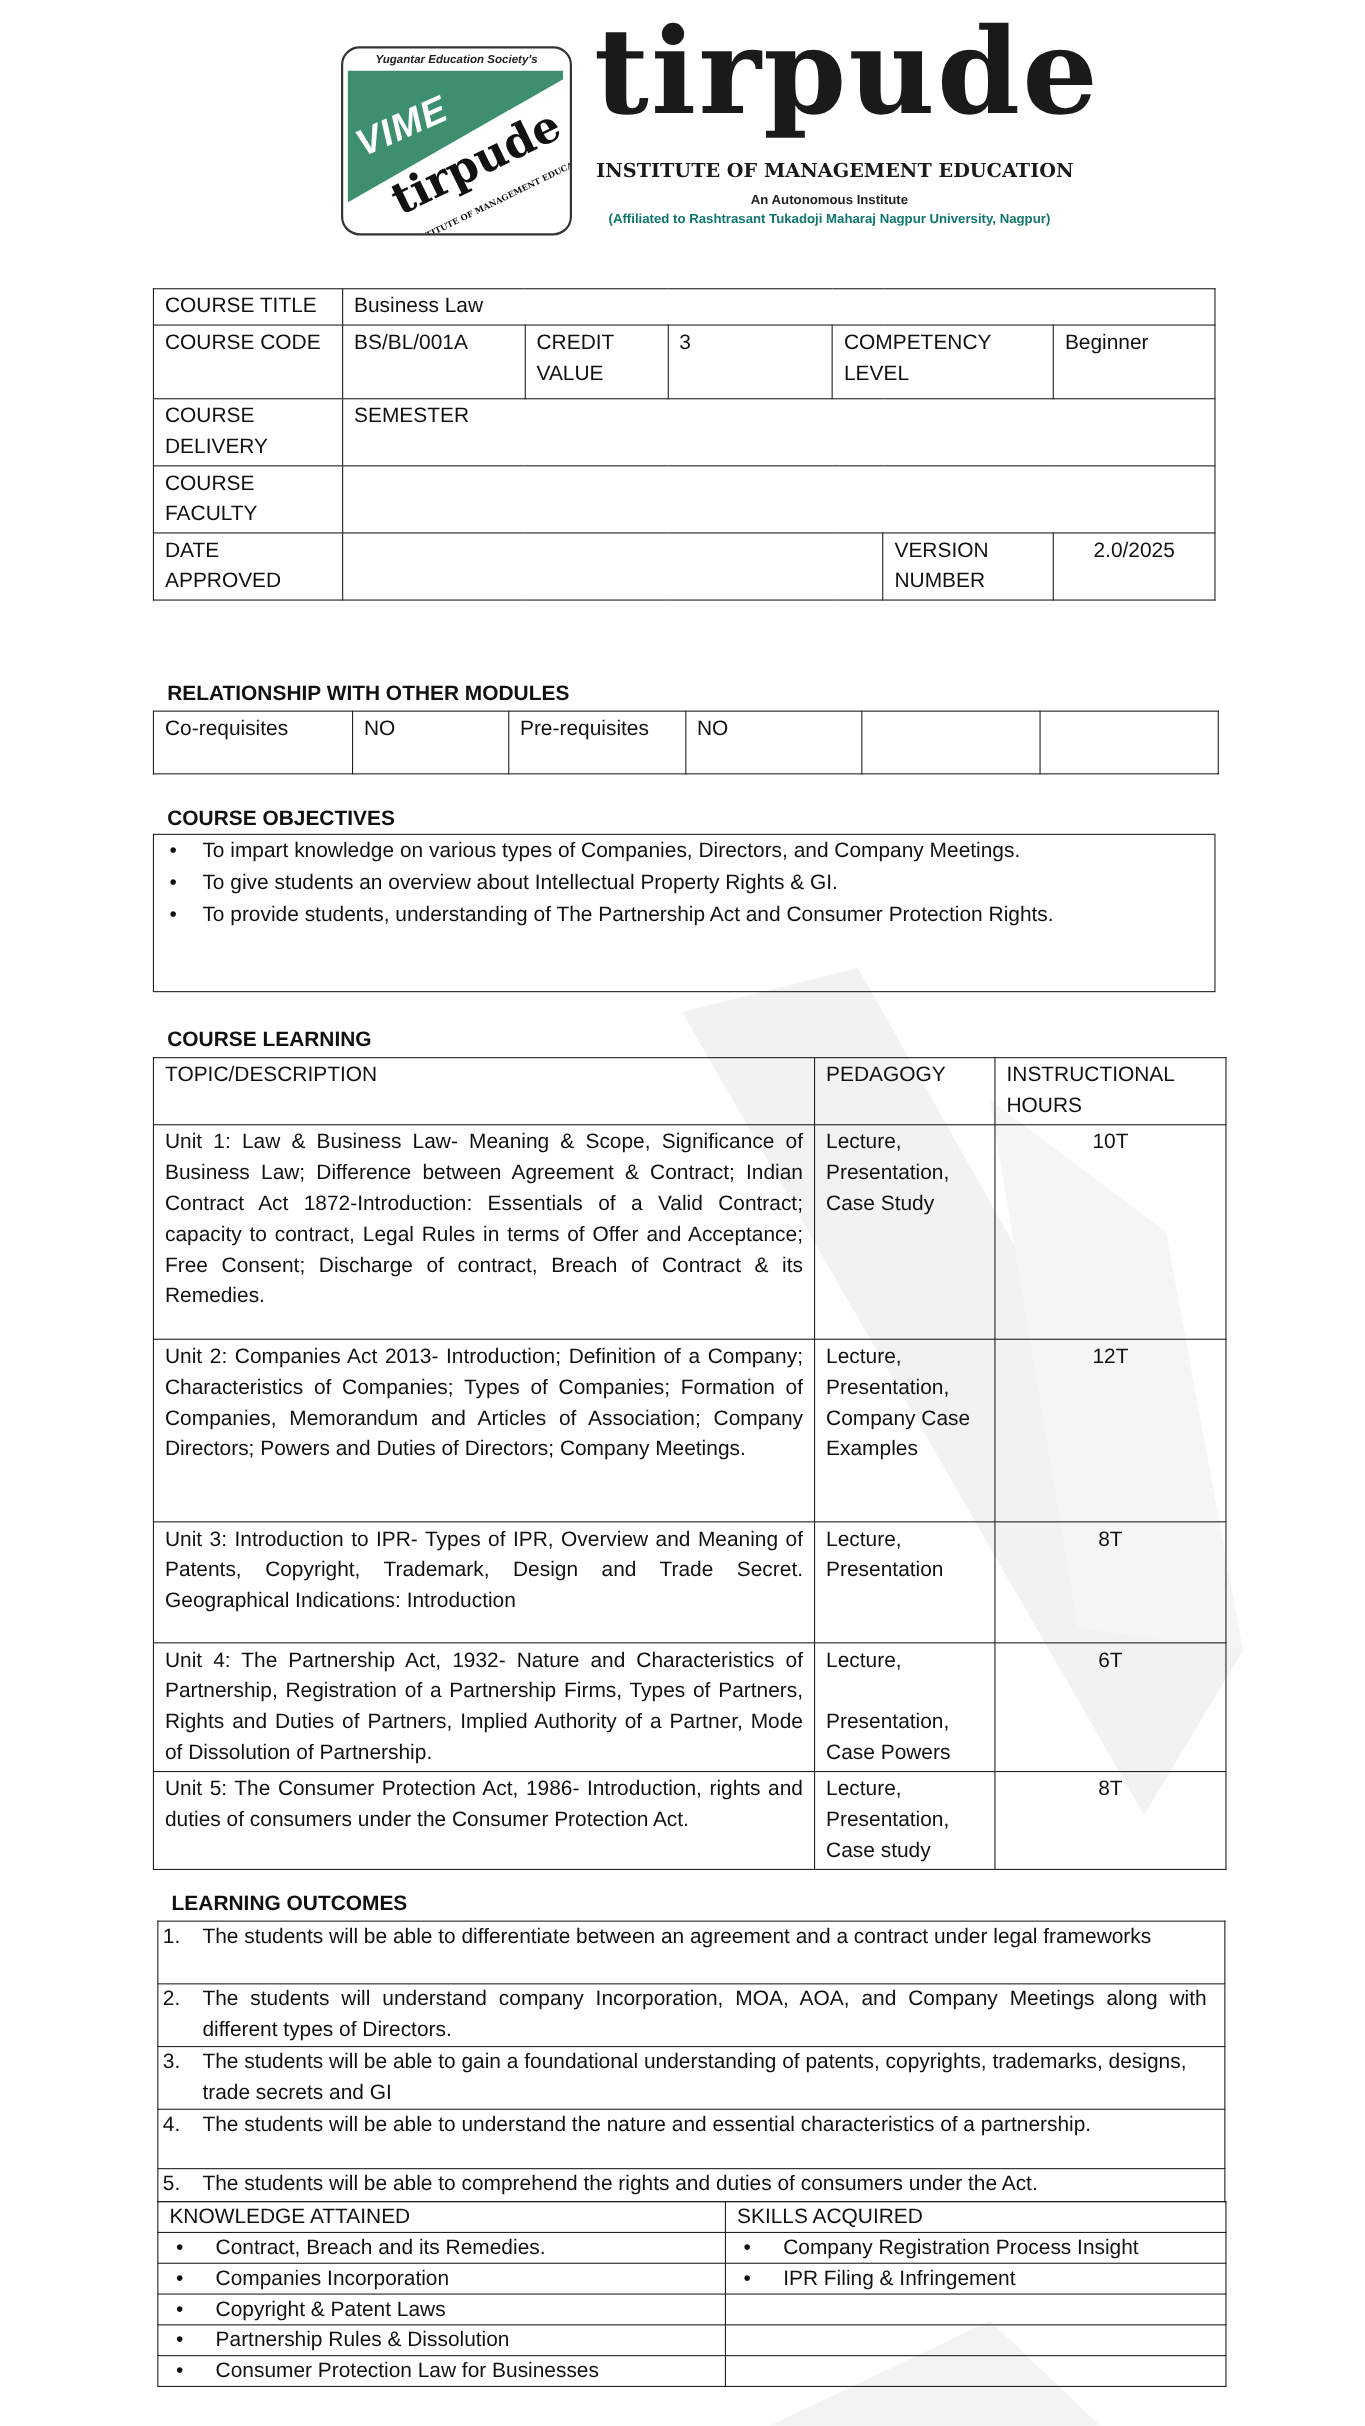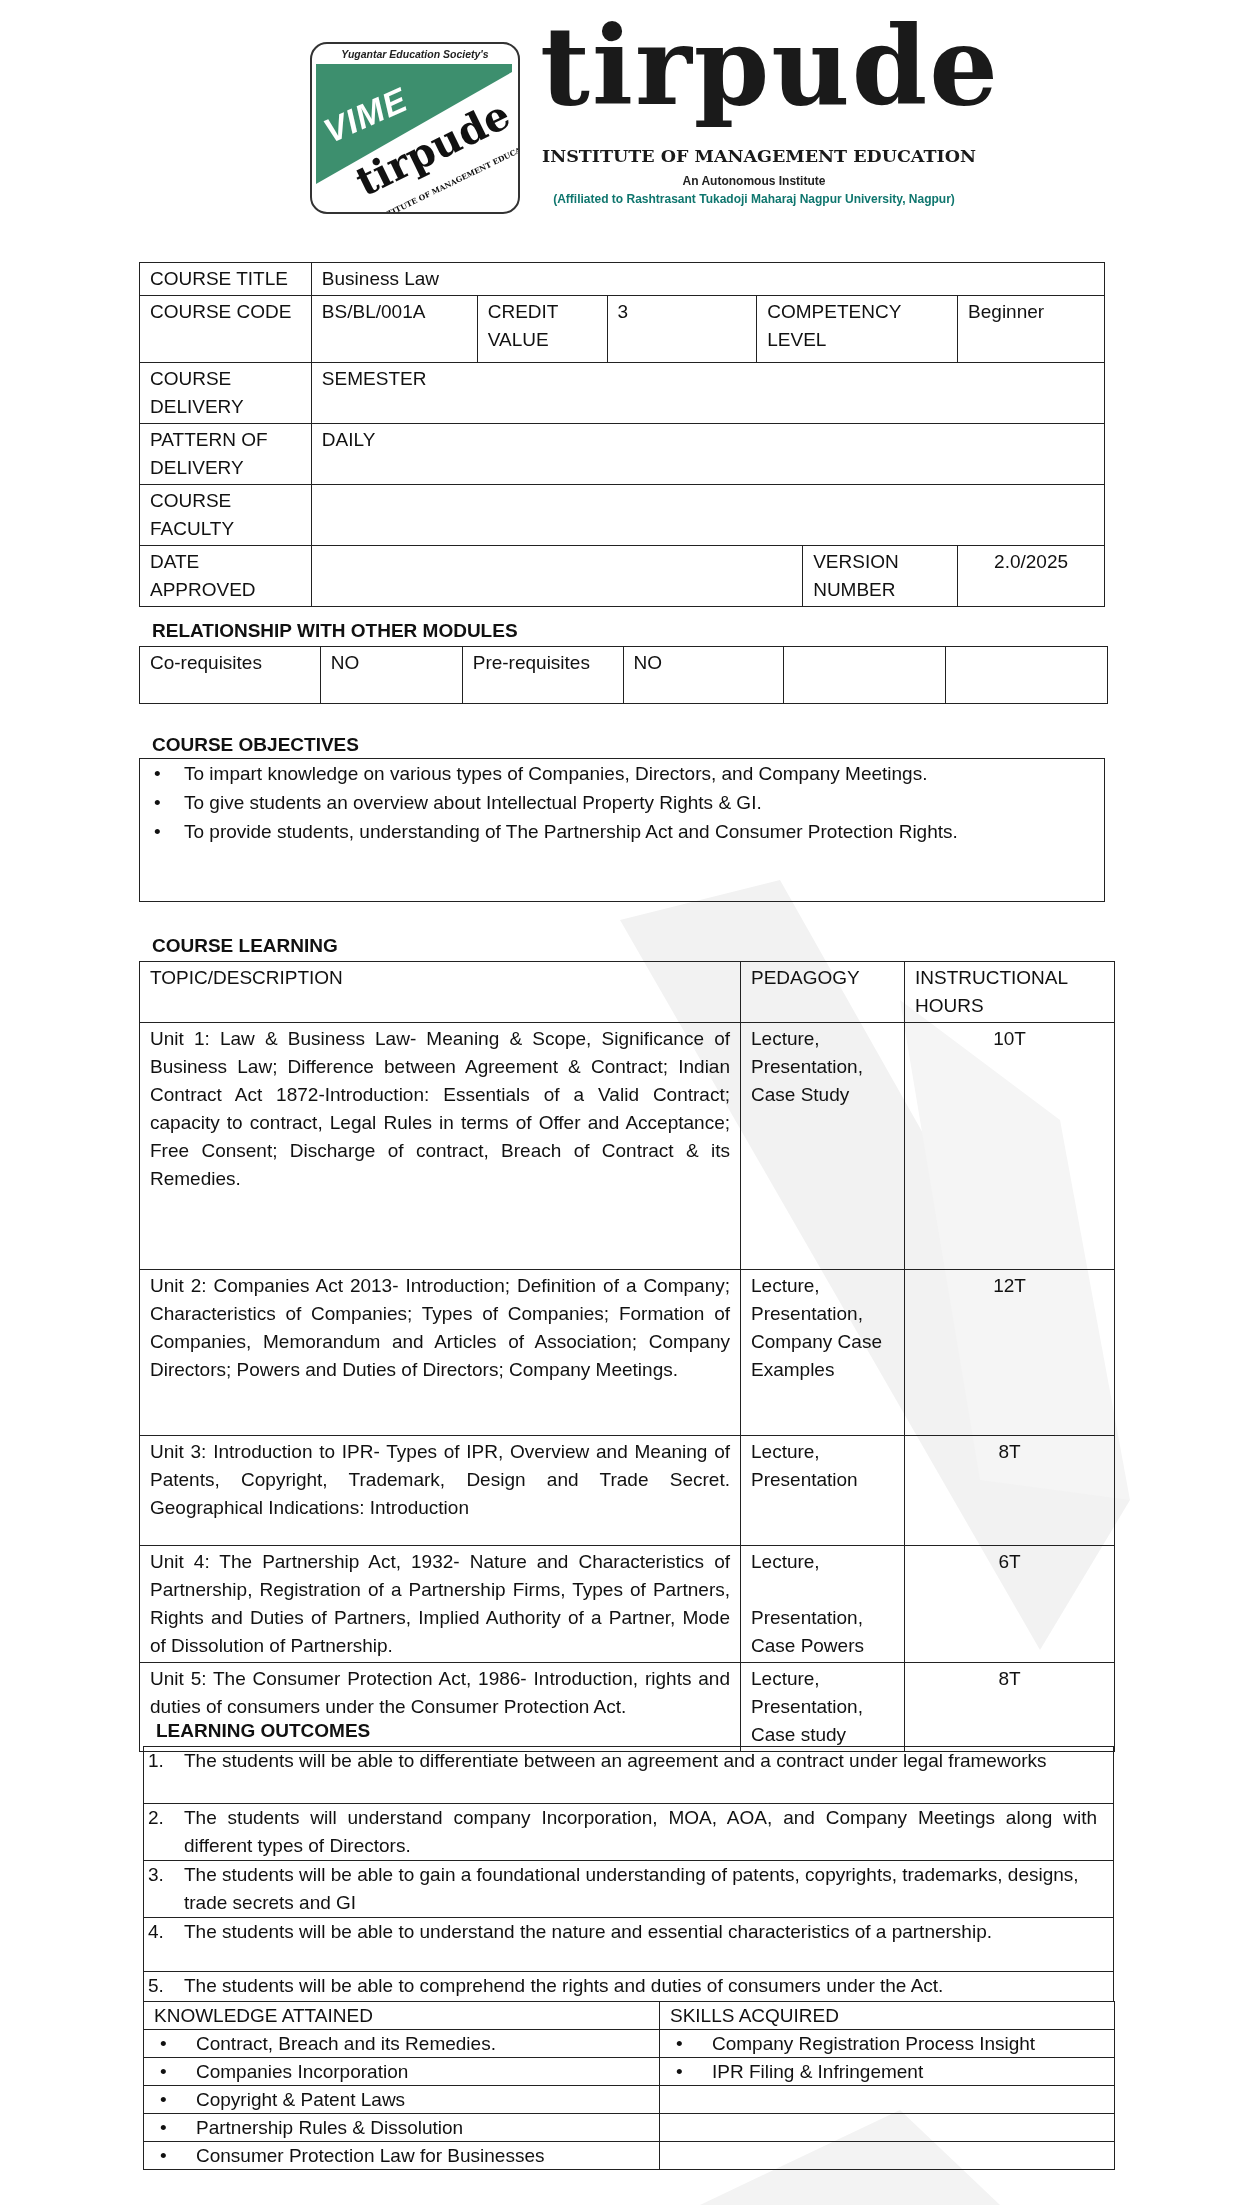--- a/index.html
+++ b/index.html
@@ -96,24 +96,20 @@
       <td class="b">CREDIT VALUE</td>
       <td>3</td>
       <td colspan="2" class="b">COMPETENCY LEVEL</td>
       <td>Beginner</td>
     </tr>
     <tr style="height:58px">
       <td class="b">COURSE DELIVERY</td>
       <td colspan="6">SEMESTER</td>
     </tr>
     <tr style="height:58px">
-      <td class="b">PATTERN OF DELIVERY</td>
-      <td colspan="6">DAILY</td>
-    </tr>
-    <tr style="height:58px">
       <td class="b">COURSE FACULTY</td>
       <td colspan="6"></td>
     </tr>
     <tr style="height:58px">
       <td class="b">DATE APPROVED</td>
       <td colspan="4"></td>
       <td class="b">VERSION NUMBER</td>
       <td class="center">2.0/2025</td>
     </tr>
   </tbody>
@@ -156,21 +152,21 @@
         <col style="width:601px">
         <col style="width:164px">
         <col style="width:210px">
       </colgroup>
     <tbody>
         <tr style="height:58px">
       <td class="b">TOPIC/DESCRIPTION</td>
       <td class="b">PEDAGOGY</td>
       <td class="b">INSTRUCTIONAL HOURS</td>
     </tr>
-    <tr style="height:247px">
+    <tr style="height:195px">
       <td class="desc"><span class="b">Unit 1:</span><span> Law &amp; Business Law- Meaning &amp; Scope, Significance of Business Law; Difference between Agreement &amp; Contract; Indian Contract Act 1872-Introduction: Essentials of a Valid Contract; capacity to contract, Legal Rules in terms of Offer and Acceptance; Free Consent; Discharge of contract, Breach of Contract &amp; its Remedies.</span></td>
       <td>Lecture, Presentation, Case Study</td>
       <td class="center">10T</td>
     </tr>
     <tr style="height:166px">
       <td class="desc"><span class="b">Unit 2:</span><span> Companies Act 2013- Introduction; Definition of a Company; Characteristics of Companies; Types of Companies; Formation of Companies, Memorandum and Articles of Association; Company Directors; Powers and Duties of Directors; Company Meetings.</span></td>
       <td>Lecture, Presentation, Company Case Examples</td>
       <td class="center">12T</td>
     </tr>
     <tr style="height:110px">

